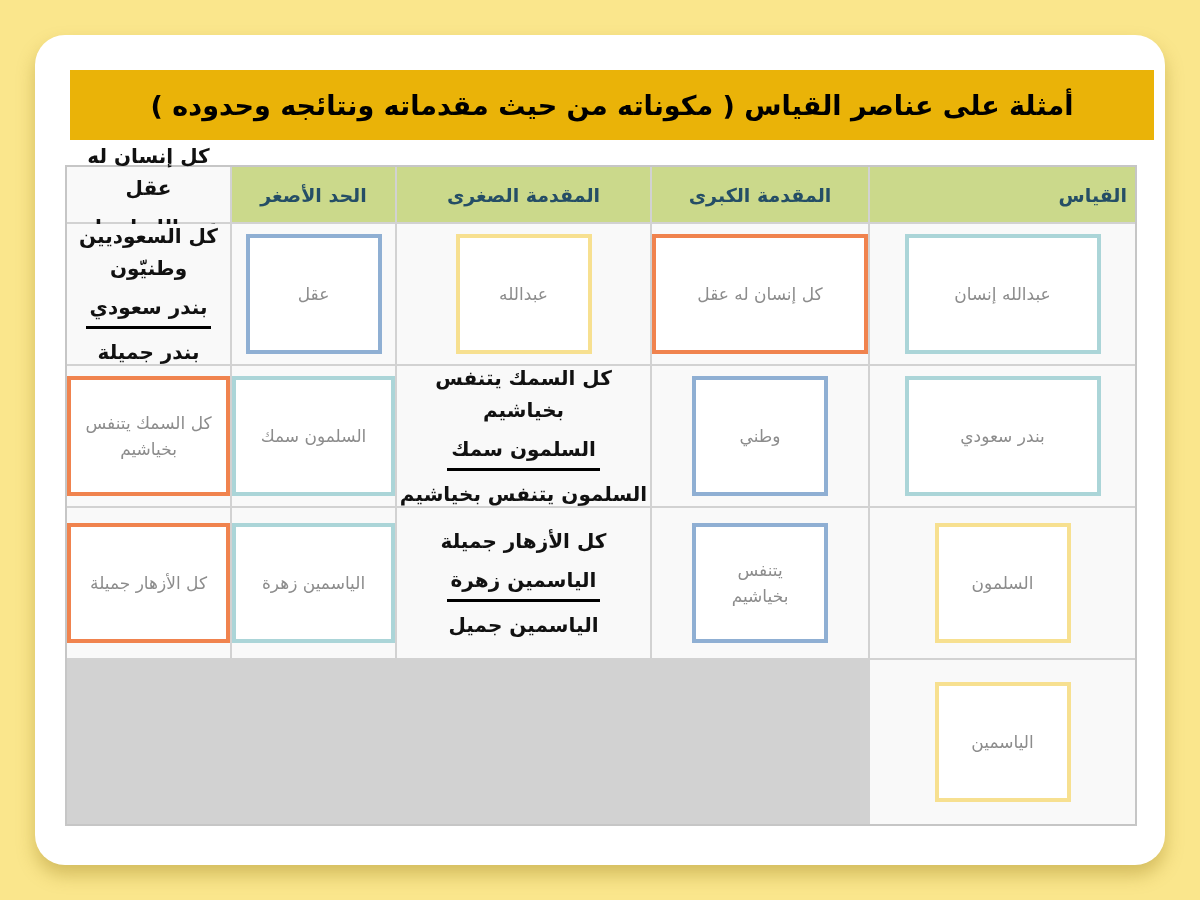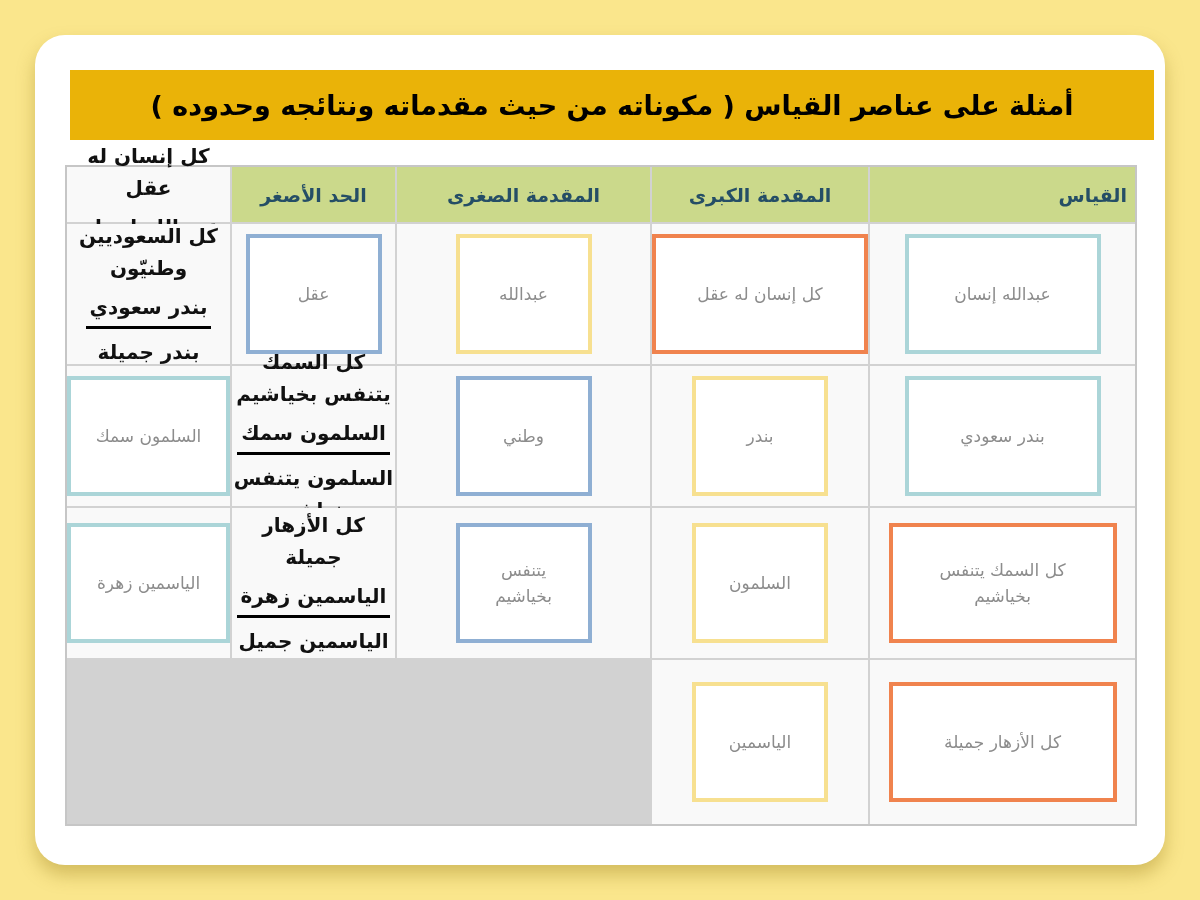--- a/index.html
+++ b/index.html
@@ -96,23 +96,20 @@
 
     <div class="cell qiyas-cell">
       <span>كل السعوديين وطنيّون</span>
       <span class="underline">بندر سعودي</span>
       <span>بندر جميلة</span>
     </div>
     <div class="cell">
       <div class="box teal">بندر سعودي</div>
     </div>
     <div class="cell">
-      <div class="box yellow">بندر</div>
-    </div>
-    <div class="cell">
       <div class="box blue">وطني</div>
     </div>
 
     <div class="cell qiyas-cell">
       <span>كل السمك يتنفس بخياشيم</span>
       <span class="underline">السلمون سمك</span>
       <span>السلمون يتنفس بخياشيم</span>
     </div>
     <div class="cell">
       <div class="box teal">السلمون سمك</div>

